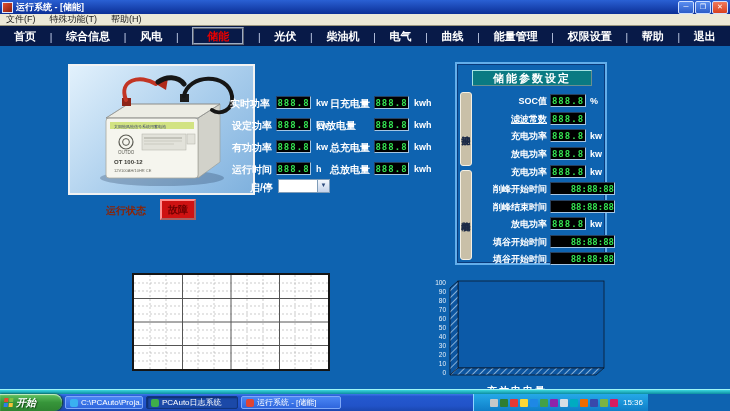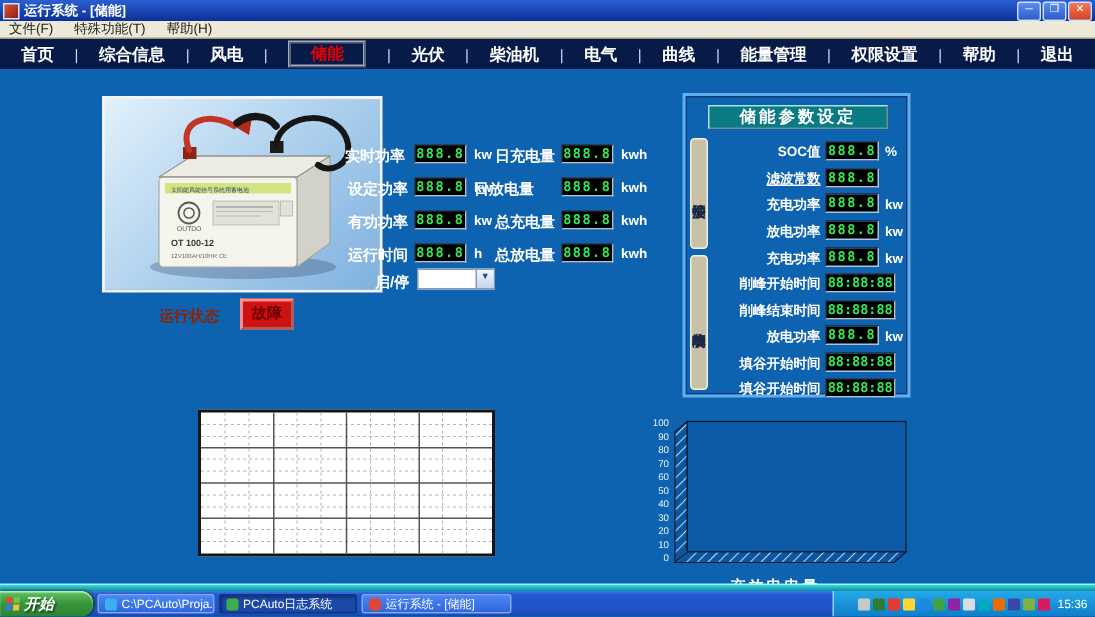--- a/index.html
+++ b/index.html
@@ -42,35 +42,35 @@
     background:linear-gradient(180deg,#f4f8fd,#c4d3ea);border-left:1px solid #7f9db9;font-size:6px;color:#2c4a7c;
     text-align:center;line-height:11px;}
   
   .panel{position:absolute;left:455px;top:62px;width:152px;height:203px;box-sizing:border-box;
     border:2px solid #63aeea;box-shadow:inset 0 0 0 1px #0a3a7c;}
   .panel-title{position:absolute;left:15px;top:6px;width:120px;height:16px;background:#0a7a83;
     border:1px outset #a8e4e4;box-sizing:border-box;color:#fff;font-weight:bold;font-size:11px;
     text-align:center;line-height:14px;letter-spacing:2px;}
   .p-lbl{position:absolute;left:8px;width:82px;text-align:right;color:#fff;font-weight:bold;font-size:9px;white-space:nowrap;}
   .p-led{left:93px;width:36px;}
-  .p-led.time{width:47px;letter-spacing:0;}
+  .p-led.time{width:65px;letter-spacing:0;text-align:right;}
   .p-unit{position:absolute;left:133px;color:#fff;font-weight:bold;font-size:9px;}
   .v-tab{position:absolute;left:3px;width:12px;background:#c9c0a8;border:1px solid #f4f0e4;border-radius:3px;
     box-sizing:border-box;color:#1c2a46;font-size:9px;font-weight:bold;writing-mode:vertical-rl;text-orientation:upright;
     text-align:center;letter-spacing:0;line-height:10px;}
   
   .chart-left{position:absolute;left:132px;top:273px;width:198px;height:98px;background:#fff;border:2px solid #151515;box-sizing:border-box;}
   .chart-label{position:absolute;color:#fff;font-weight:bold;font-size:10px;text-align:center;letter-spacing:2px;}
   .chart-right{position:absolute;left:424px;top:278px;width:186px;height:104px;}
   .yticks{position:absolute;left:0;top:1px;width:22px;height:97px;display:flex;flex-direction:column;
     justify-content:space-between;align-items:flex-end;color:#eaf2fa;font-size:6.5px;line-height:7px;}
   
   .teal-strip{position:absolute;left:0;top:389px;width:730px;height:5px;box-sizing:border-box;
     background:linear-gradient(180deg,#3bd6de,#0c8ea0);border-top:1px solid #9ef6f6;}
-  .taskbar{position:absolute;left:0;top:394px;width:730px;height:17px;display:flex;align-items:center;
+  .taskbar{position:absolute;left:0;top:394px;width:648px;height:17px;display:flex;align-items:center;
     background:linear-gradient(180deg,#3c77e8 0%,#2458cf 15%,#2153c8 70%,#1a47b0 100%);text-align:right;}
   .start-btn{width:62px;height:17px;box-sizing:border-box;display:flex;align-items:center;gap:3px;padding-left:4px;
     background:linear-gradient(180deg,#62c462,#37953a 50%,#2e8431);border-radius:0 8px 8px 0;
     box-shadow:inset 0 1px 1px #c8eec8,1px 0 2px #123a12;}
   .win-logo{width:9px;height:9px;position:relative;transform:skewX(-6deg);}
   .win-logo i{position:absolute;width:4px;height:4px;}
   .win-logo .q1{left:0;top:0;background:#e8492f;}.win-logo .q2{right:0;top:0;background:#7cc043;}
   .win-logo .q3{left:0;bottom:0;background:#2f7de8;}.win-logo .q4{right:0;bottom:0;background:#f4c23a;}
   .start-text{color:#fff;font-weight:bold;font-style:italic;font-size:10px;text-shadow:1px 1px 1px #164a16;}
   .task-btn{height:13px;margin-left:3px;box-sizing:border-box;display:flex;align-items:center;gap:3px;padding:0 4px;

